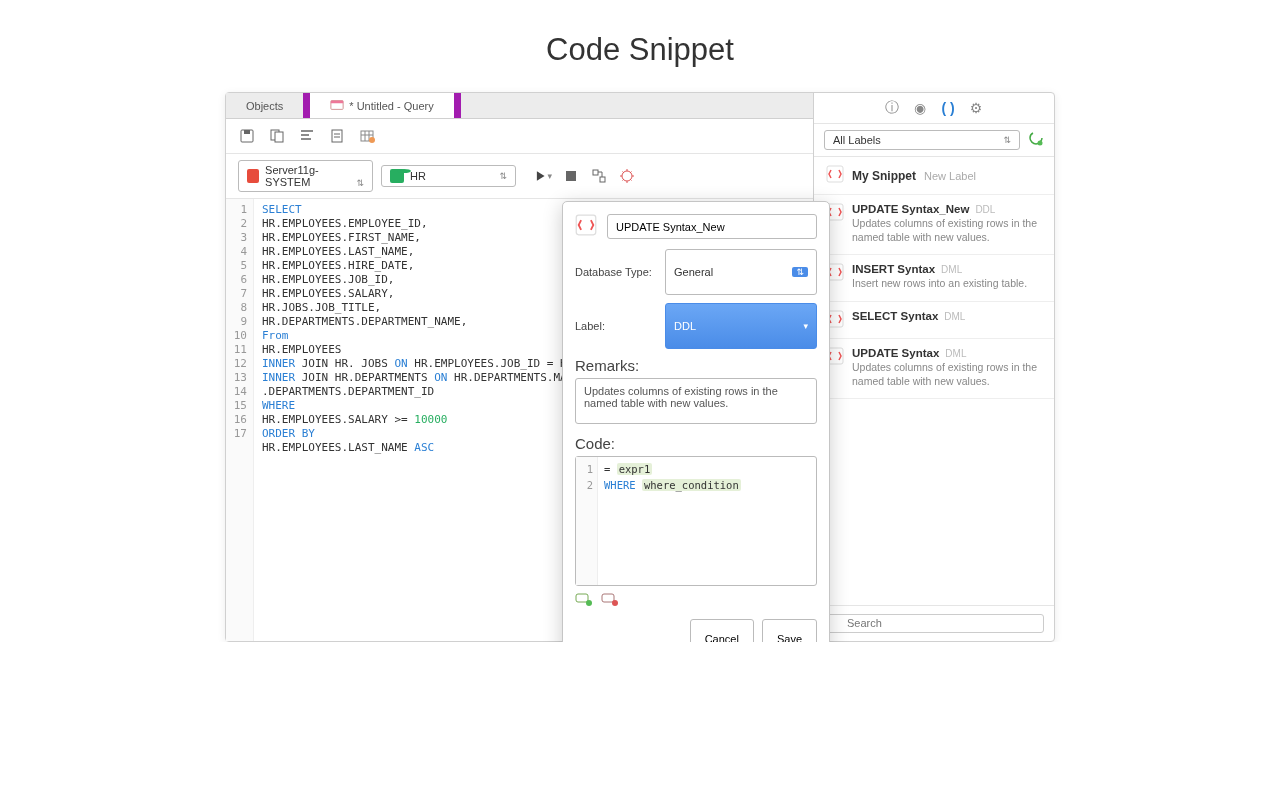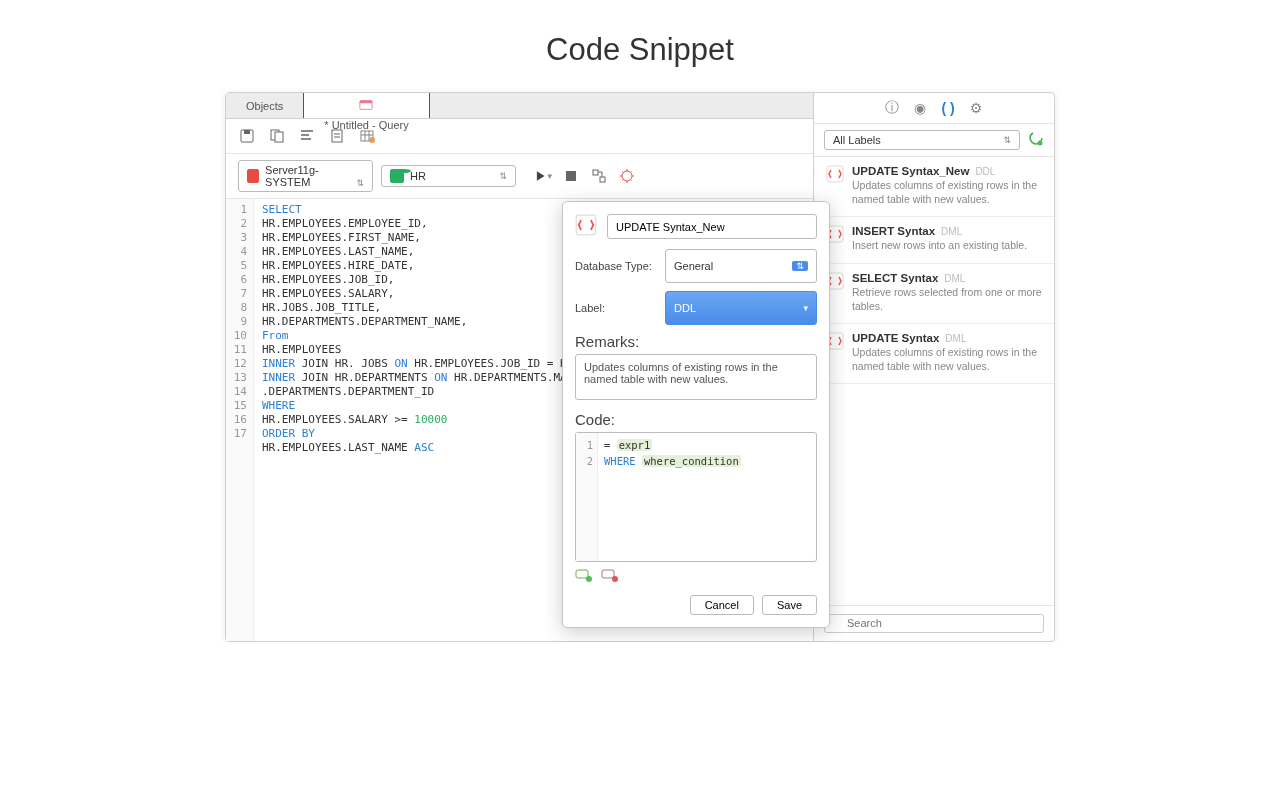--- a/index.html
+++ b/index.html
@@ -3,22 +3,22 @@
 <meta charset="utf-8">
 <style>
 * { box-sizing: border-box; margin: 0; padding: 0; }
 body { font-family: -apple-system, "Helvetica Neue", Arial, sans-serif; font-size: 12px; background: #fff; color: #333; }
 .page-title { font-size: 31px; font-weight: 300; text-align: center; margin: 32px 0 24px; color: #333; }
 .app-window { width: 830px; margin: 0 auto; border: 1px solid #d0d0d0; border-radius: 4px; background: #fff; box-shadow: 0 2px 8px rgba(0,0,0,0.08); display: flex; position: relative; height: 550px; }
 .main-panel { flex: 1; display: flex; flex-direction: column; border-right: 1px solid #d0d0d0; overflow: hidden; }
 .side-panel { width: 240px; display: flex; flex-direction: column; }
 
 .tabs { display: flex; background: #ececec; height: 26px; border-bottom: 1px solid #d0d0d0; }
-.tab { padding: 5px 20px; font-size: 11px; color: #555; border-right: 1px solid #a21caf; cursor: pointer; display: flex; align-items: center; gap: 5px; }
-.tab.active { background: #fff; flex-direction: column; }
+.tab { padding: 5px 20px; font-size: 11px; color: #555; border-right: 7px solid #a21caf; cursor: pointer; display: flex; align-items: center; gap: 5px; }
+.tab.active { background: #fff; }
 
 .toolbar { display: flex; gap: 12px; padding: 8px 12px; border-bottom: 1px solid #e5e5e5; }
 .toolbar-icon { width: 18px; height: 18px; display: flex; align-items: center; justify-content: center; cursor: pointer; }
 
 .conn-row { display: flex; gap: 8px; padding: 6px 12px; border-bottom: 1px solid #e5e5e5; align-items: center; }
 .dropdown { border: 1px solid #bbb; border-radius: 3px; padding: 3px 8px; font-size: 11px; background: #fff; display: flex; align-items: center; gap: 6px; cursor: pointer; }
 .dropdown.server { width: 135px; justify-content: space-between; align-items: flex-end; }
 .dropdown.db { width: 135px; justify-content: space-between; text-align: center; }
 .db-icon-red { width: 14px; height: 14px; background: #e74c3c; border-radius: 2px; display: inline-block; }
 .db-icon-green { width: 14px; height: 14px; background: #27ae60; border-radius: 2px; display: inline-block; position: relative; }
@@ -56,32 +56,32 @@
 .search-box { width: 100%; border: 1px solid #ccc; border-radius: 3px; padding: 2px 8px 3px 22px; font-size: 11px; position: relative; }
 .search-wrap { position: relative; }
 .search-wrap::before { content: "🔍"; position: absolute; left: 6px; top: 3px; font-size: 10px; color: #999; }
 
 
 .dialog { position: absolute; top: 108px; left: 336px; width: 268px; background: #fff; border: 1px solid #c5c5c5; border-radius: 5px; box-shadow: 0 4px 20px rgba(0,0,0,0.2); padding: 12px; z-index: 10; }
 .dlg-head { display: flex; gap: 10px; margin-bottom: 10px; }
 .dlg-name { flex: 1; border: 1px solid #bbb; border-radius: 3px; padding: 4px 8px; font-size: 11px; }
 .dlg-row { display: flex; align-items: center; margin-bottom: 8px; }
 .dlg-label { width: 90px; font-size: 11px; color: #444; }
-.dlg-select { flex: 1; border: 1px solid #bbb; border-radius: 3px; padding: 10px 8px; font-size: 11px; display: flex; justify-content: space-between; align-items: center; gap: 20px; }
+.dlg-select { flex: 1; border: 1px solid #bbb; border-radius: 3px; padding: 16px 8px; font-size: 11px; display: flex; justify-content: space-between; align-items: center; gap: 20px; }
 .dlg-select.blue { background: linear-gradient(#6ba7f5,#4a8ce8); color: #fff; border-color: #4a8ce8; }
 .dlg-select .updown { background: #4a8ce8; color: #fff; padding: 0 4px; border-radius: 2px; font-size: 9px; line-height: 10px; }
 .dlg-textarea { width: 100%; border: 1px solid #bbb; border-radius: 3px; padding: 6px 8px; font-size: 11px; height: 46px; resize: none; font-family: inherit; color: #555; }
 .dlg-section-label { font-size: 15px; color: #444; margin-bottom: 4px; }
 .code-editor { border: 1px solid #bbb; border-radius: 3px; display: flex; height: 130px; font-family: Menlo, Consolas, monospace; font-size: 10.5px; }
 .code-editor .ce-gutter { width: 22px; background: #fafafa; border-right: 1px solid #eee; text-align: right; padding: 4px 4px; color: #999; line-height: 16px; }
 .code-editor .ce-body { padding: 4px 6px; line-height: 16px; flex: 1; }
 .ph { background: #e5f0d8; border-radius: 2px; padding: 0 2px; }
 .dlg-icons { display: flex; gap: 8px; margin-top: 6px; }
 .dlg-buttons { display: flex; justify-content: flex-end; gap: 8px; margin-top: 10px; }
-.btn { border: 1px solid #bbb; border-radius: 3px; background: #fff; padding: 3px 14px; font-size: 11px; cursor: pointer; }
+.btn { border: 1px solid #bbb; border-radius: 3px; background: #fff; padding: 13px 14px; font-size: 11px; cursor: pointer; }
 .snippet-svg { display: inline-block; }
 </style>
 </head>
 <body>
 
 <h1 class="page-title">Code Snippet</h1>
 
 <div class="app-window">
   <div class="main-panel">
     <div class="tabs">
@@ -226,20 +226,28 @@
       <div class="labels-dd">
         <span>All Labels</span>
         <span class="chev">⇅</span>
       </div>
       <span><svg width="16" height="16" viewBox="0 0 16 16">
             <path d="M5 2c-2 1-3 3-3 5 0 3 3 6 6 6s6-3 6-6" fill="none" stroke="#4a4" stroke-width="1.5"></path>
             <circle cx="12" cy="12" r="2.5" fill="#5b5"></circle>
           </svg></span>
     </div>
 
+    <div class="snippet-header">
+      <span><svg width="18" height="18" viewBox="0 0 18 18">
+            <rect x="1" y="1" width="16" height="16" rx="2" fill="#fff" stroke="#ddd"></rect>
+            <path d="M5 5l-2 4 2 4M13 5l2 4-2 4" stroke="#e55" stroke-width="1.5" fill="none"></path>
+          </svg></span>
+      <span class="snippet-header-title">My Snippet</span>
+      <span class="snippet-header-label">New Label</span>
+    </div>
 
     <div class="snippet-list">
       <div class="snippet-item selected">
         <span class="snippet-icon"><svg width="18" height="18" viewBox="0 0 18 18">
               <rect x="1" y="1" width="16" height="16" rx="2" fill="#fff" stroke="#ddd"></rect>
               <path d="M5 5l-2 4 2 4M13 5l2 4-2 4" stroke="#e55" stroke-width="1.5" fill="none"></path>
             </svg></span>
         <div>
           <div class="snippet-title-row">
               <span class="snippet-title">UPDATE Syntax_New</span>
@@ -264,21 +272,20 @@
       <div class="snippet-item">
         <span class="snippet-icon"><svg width="18" height="18" viewBox="0 0 18 18">
               <rect x="1" y="1" width="16" height="16" rx="2" fill="#fff" stroke="#ddd"></rect>
               <path d="M5 5l-2 4 2 4M13 5l2 4-2 4" stroke="#e55" stroke-width="1.5" fill="none"></path>
             </svg></span>
         <div>
           <div class="snippet-title-row">
               <span class="snippet-title">SELECT Syntax</span>
               <span class="snippet-tag">DML</span>
             </div>
-          <div class="snippet-desc">Retrieve rows selected from one or more tables.</div>
         </div>
       </div>
       <div class="snippet-item">
         <span class="snippet-icon"><svg width="18" height="18" viewBox="0 0 18 18">
               <rect x="1" y="1" width="16" height="16" rx="2" fill="#fff" stroke="#ddd"></rect>
               <path d="M5 5l-2 4 2 4M13 5l2 4-2 4" stroke="#e55" stroke-width="1.5" fill="none"></path>
             </svg></span>
         <div>
           <div class="snippet-title-row">
               <span class="snippet-title">UPDATE Syntax</span>

